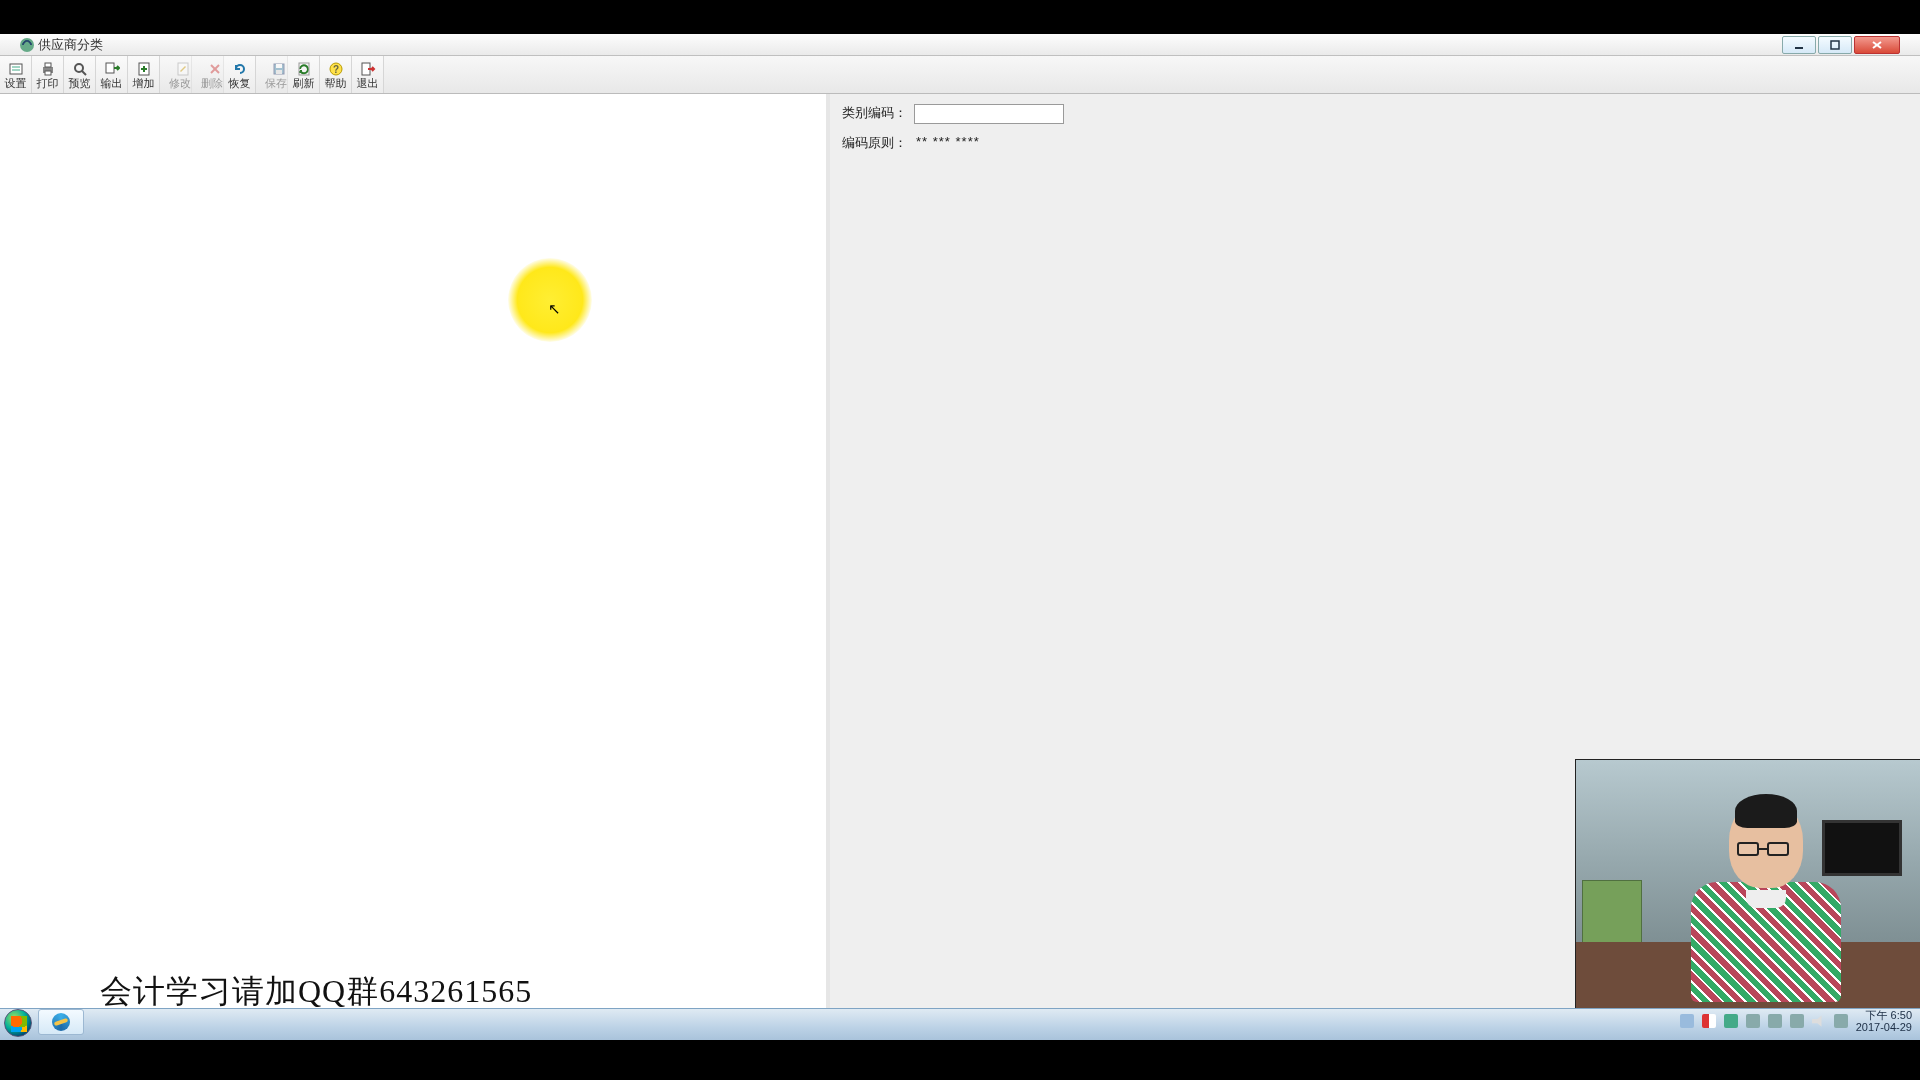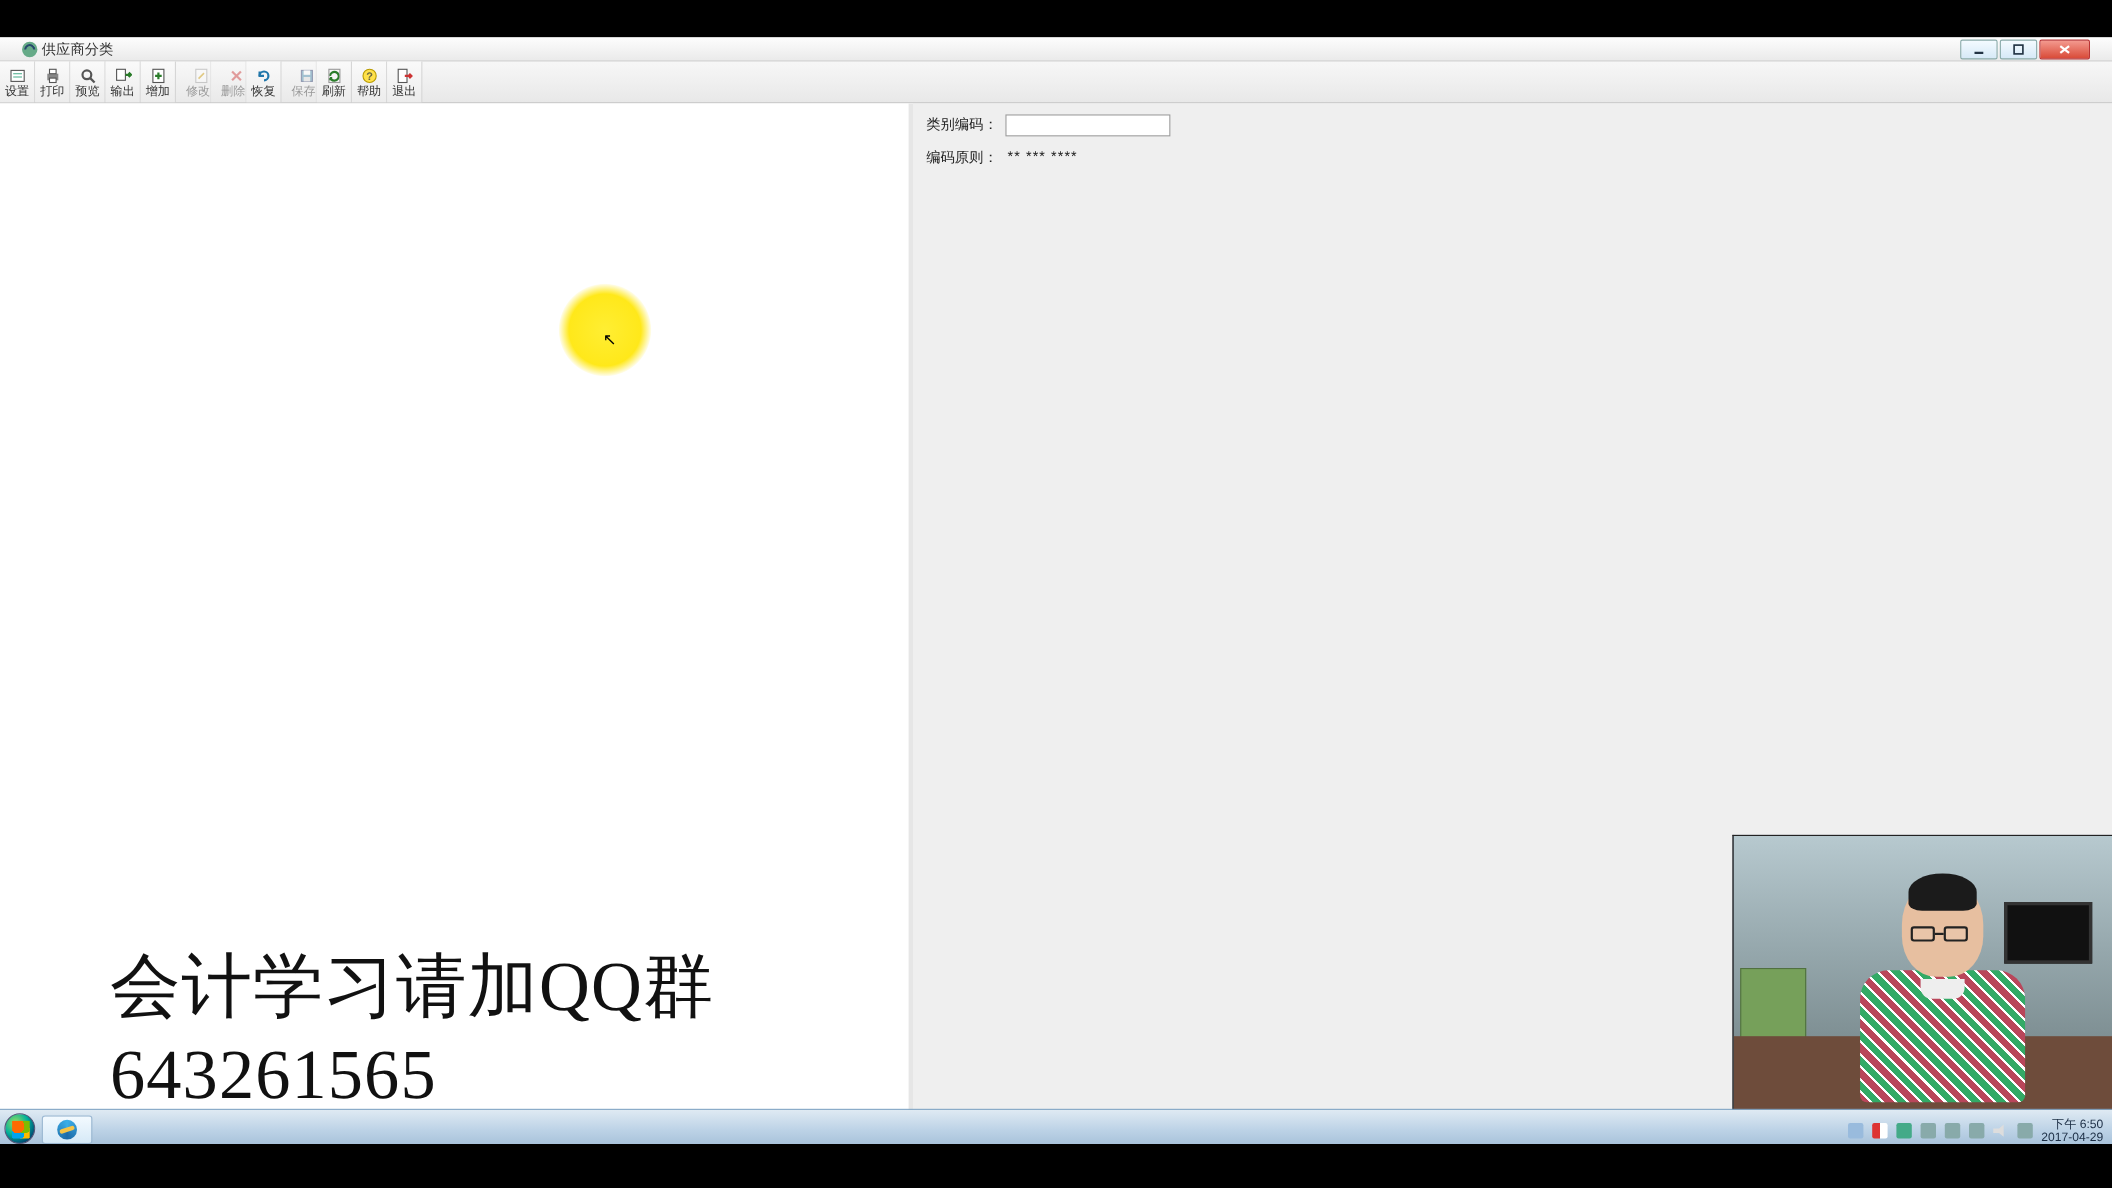--- a/index.html
+++ b/index.html
@@ -28,37 +28,37 @@
 .right-pane { flex:1; background:#efefef; padding: 10px 12px; }
 
 .form-row { display:flex; align-items:flex-start; margin-bottom: 10px; }
 .form-label { width: 72px; color:#222; font-size: 13px; text-align: left; }
 .form-input { height: 20px; border:1px solid #9a9a9a; background:#fff; padding: 0 4px; font-size:12px;}
 .form-value { font-size: 13px; color:#222; padding-left:2px; letter-spacing:1px;}
 
 .highlight-circle { position:absolute; width: 84px; height: 84px; border-radius: 50%; background: radial-gradient(circle, #ffee33 0%, #ffe81a 55%, rgba(255,232,26,0) 72%); left: 508px; top: 164px; }
 .cursor-arrow { position:absolute; left: 548px; top: 206px; font-size: 15px; color:#000; pointer-events:none; }
 
-.watermark { position:absolute; left: 100px; bottom: 26px; font-family: "KaiTi", "STKaiti", serif; font-size: 64px; color:#111; letter-spacing: 1px;}
+.watermark { position:absolute; left: 100px; bottom: 26px; font-family: "KaiTi", "STKaiti", serif; font-size: 32px; color:#111; letter-spacing: 1px;}
 
 .webcam { position:absolute; right: 0; bottom: 26px; width: 345px; height: 255px; background: #4a5560; border-left:1px solid #222; border-top:1px solid #222; overflow:hidden; }
 .webcam .room { position:absolute; inset:0; background: linear-gradient(180deg,#b7c9cf 0%, #96a8ad 40%, #6a7a7d 100%);}
 .webcam .desk { position:absolute; bottom:0; left:0; right:0; height:72px; background:#6e4c3b;}
 .webcam .monitor { position:absolute; right:18px; top:60px; width:80px; height:56px; background:#111; border:3px solid #333;}
 .webcam .person { position:absolute; left: 110px; top: 40px; width: 160px; height: 210px;}
 .webcam .head { width:74px; height:88px; background:#e7bfa0; border-radius: 46% 46% 42% 42%; margin: 0 auto; position:relative;}
 .webcam .hair { position:absolute; top:-6px; left:6px; right:6px; height:34px; background:#1b1b1b; border-radius: 50% 50% 20% 20%;}
 .webcam .glasses { position:absolute; top:42px; left:8px; right:8px; height:16px;}
 .webcam .lens { width:22px; height:14px; border:2px solid #222; border-radius:3px; background:rgba(255,255,255,.1); display:inline-block;}
 .webcam .bridge { display:inline-block; width:8px; height:2px; background:#222; vertical-align: top; margin-top:6px;}
 .webcam .torso { width: 150px; height: 120px; margin: -6px auto 0; background: repeating-linear-gradient(45deg,#b9465a 0 6px,#fff 6px 8px,#3a6 8px 14px,#fff 14px 16px); border-radius: 26px 26px 6px 6px;}
 .webcam .collar { width:40px; height:18px; background:#eee; margin:-116px auto 0; border-radius:0 0 10px 10px; position:relative; top:4px;}
 .webcam .cabinet { position:absolute; left:6px; top:120px; width:60px; height:70px; background:#76a05a; border:1px solid #507040;}
 
-.taskbar { position:absolute; left:0; right:0; bottom:0; height: 32px; background: linear-gradient(#dfeaf3,#bcd2e6 60%,#a9c3db); border-top:1px solid #7fa4c4; display:flex; align-items:flex-end; padding: 0 4px;}
+.taskbar { position:absolute; left:0; right:0; bottom:0; height: 32px; background: linear-gradient(#dfeaf3,#bcd2e6 60%,#a9c3db); border-top:1px solid #7fa4c4; display:flex; align-items:flex-start; padding: 0 4px;}
 .start-orb { width:28px; height:28px; border-radius:50%; background: radial-gradient(circle at 35% 30%, #9be15d, #00b09b 45%, #005 100%); border:1px solid #557; margin-right:6px; position:relative;}
 .start-orb::after{content:""; position:absolute; left:6px; top:6px; width:16px; height:16px; background:
   radial-gradient(circle at 30% 30%, #ff6a00 0 40%, transparent 41%),
   radial-gradient(circle at 70% 30%, #7fbb00 0 40%, transparent 41%),
   radial-gradient(circle at 30% 70%, #00a4ef 0 40%, transparent 41%),
   radial-gradient(circle at 70% 70%, #ffb900 0 40%, transparent 41%);}
 .task-item { width:46px; height:26px; border:1px solid #9cb8d2; background: linear-gradient(#f3faff,#d6e9f7); border-radius:3px; margin-right:4px; display:flex; align-items:center; justify-content:center;}
 .task-item .ie { width:18px; height:18px; border-radius:50%; background: conic-gradient(#3baee8, #1e6aa8, #3baee8); position:relative;}
 .task-item .ie::after{content:""; position:absolute; left:2px; top:7px; right:2px; height:4px; background:#f6c448; transform: rotate(-18deg); border-radius:2px;}
 .tray { margin-left:auto; display:flex; align-items:center; gap:8px; padding-right:4px;}

